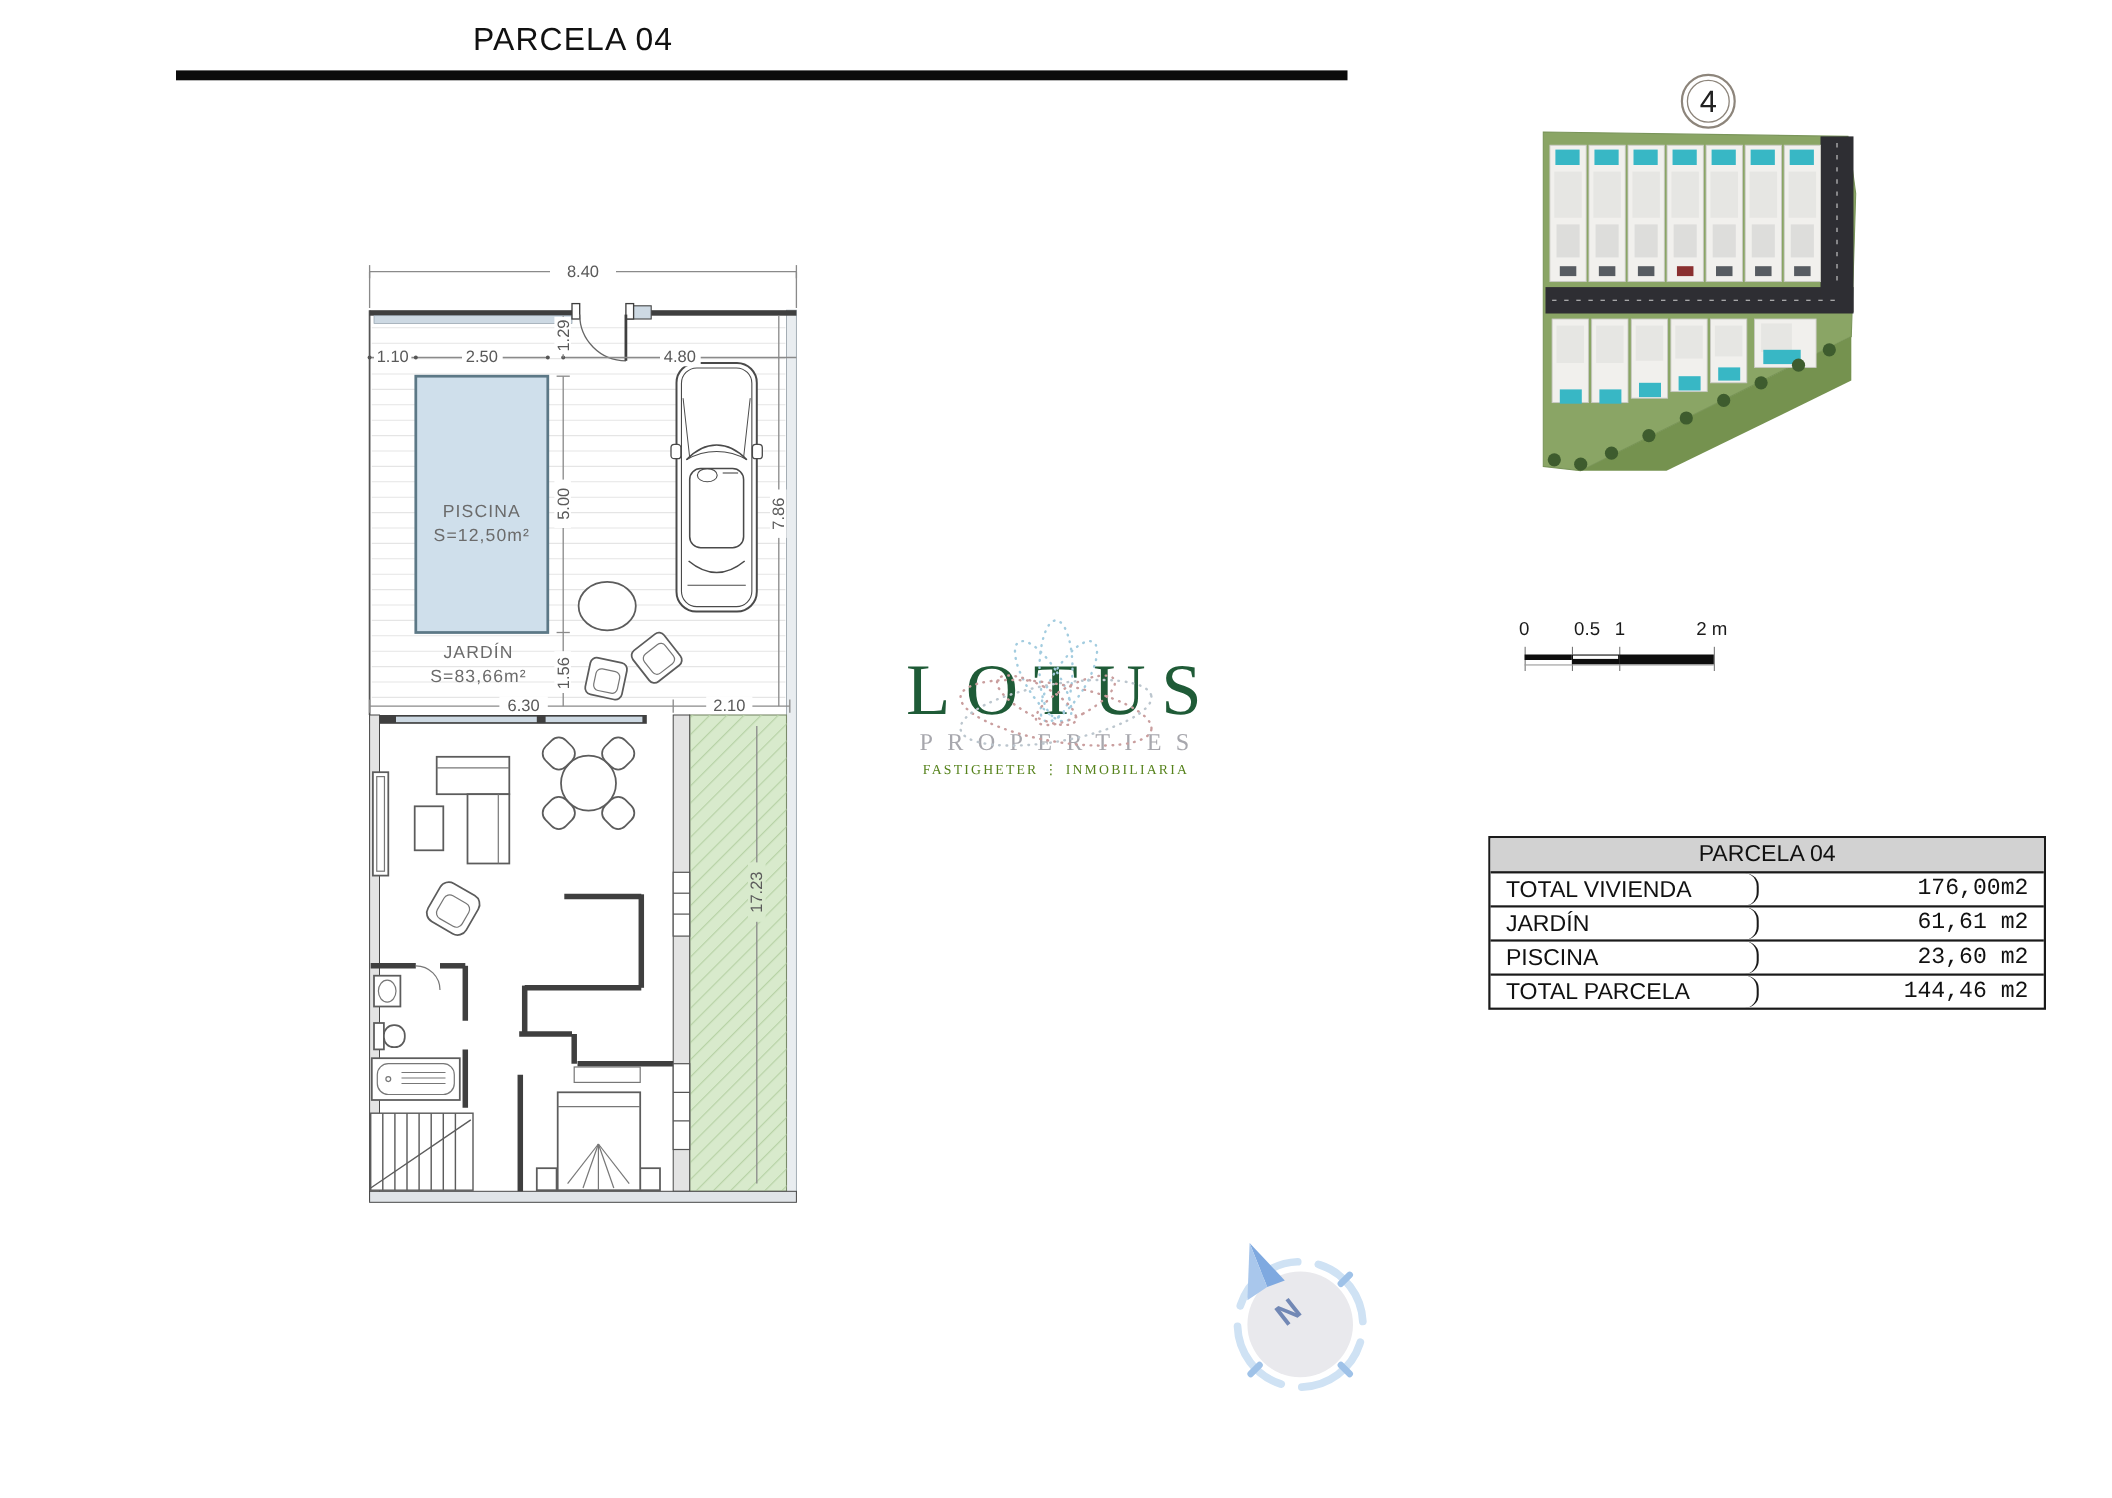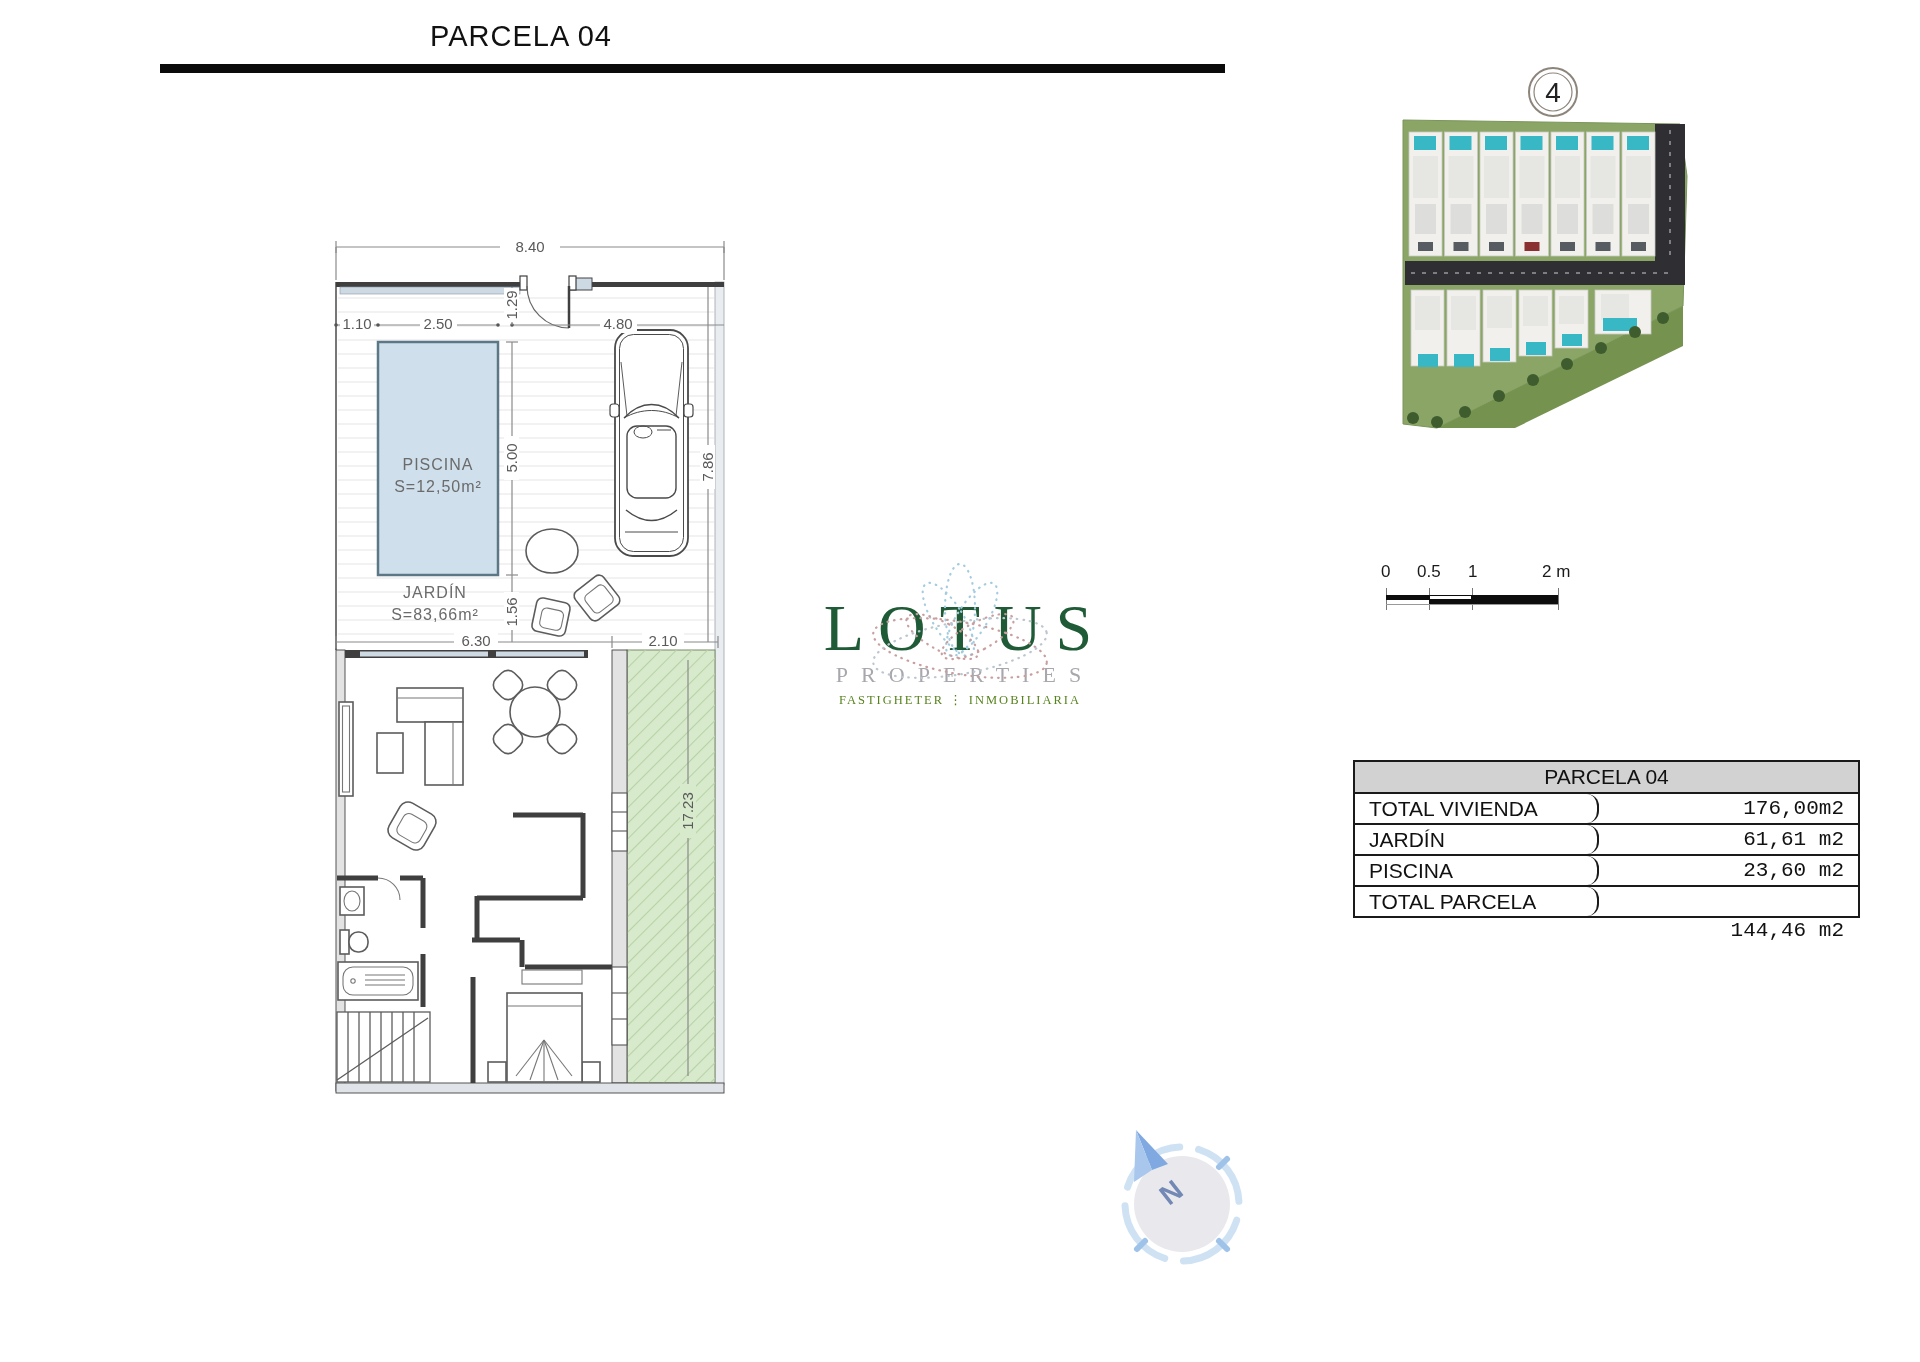--- a/index.html
+++ b/index.html
@@ -10,21 +10,21 @@
   
   #sheet-title{left:430px;top:20px;font-size:29px;color:#111;letter-spacing:1px;}
   #title-rule{left:160px;top:64px;width:1065px;height:9px;background:#0b0b0b;}
 
   
   #summary{left:1353px;top:760px;width:503px;border:2.5px solid #1a1a1a;background:#fff;
            font-size:21px;color:#111;}
   #summary .hdr{height:30px;line-height:30px;text-align:center;background:#d2d2d2;
                 border-bottom:2px solid #1a1a1a;font-size:21px;}
   #summary .row{display:flex;height:29px;line-height:29px;border-bottom:2px solid #1a1a1a;}
-  #summary .row:last-child{border-bottom:none;flex-direction:column;}
+  #summary .row:last-child{border-bottom:none;}
   #summary .lbl{width:244px;padding-left:14px;border-right:2px solid #1a1a1a;box-sizing:border-box;border-radius:12px;}
   #summary .val{flex:1;text-align:right;padding-right:14px;font-family:Liberation Mono, monospace;}
 
   
   #scalebar{left:1372px;top:562px;width:200px;height:60px;font-size:17px;color:#1a1a1a;}
   #scalebar .tick-lbl{position:absolute;top:0;}
   #scalebar .seg{position:absolute;}
 
   
   #watermark{left:780px;top:596px;width:360px;height:180px;text-align:center;opacity:.95;}
@@ -405,21 +405,21 @@
       <circle cx="138" cy="324" r="6"></circle>
         <circle cx="172" cy="308" r="6"></circle>
       <circle cx="206" cy="292" r="6"></circle>
         <circle cx="240" cy="276" r="6"></circle>
       <circle cx="268" cy="262" r="6"></circle>
     </g>
   </svg>
 
   <div class="abs" id="scalebar">
     <span class="tick-lbl" style="left:9px;">0</span>
-    <span class="tick-lbl" style="left:45px;">0.5</span>
+    <span class="tick-lbl" style="left:59px;">0.5</span>
     <span class="tick-lbl" style="left:96px;">1</span>
     <span class="tick-lbl" style="left:170px;">2 m</span>
     <div class="seg" style="left:14px;top:26px;width:1px;height:22px;background:#777;"></div>
     <div class="seg" style="left:57px;top:26px;width:1px;height:22px;background:#777;"></div>
     <div class="seg" style="left:100px;top:26px;width:1px;height:22px;background:#777;"></div>
     <div class="seg" style="left:186px;top:26px;width:1px;height:22px;background:#777;"></div>
     <div class="seg" style="left:14px;top:33px;width:43px;height:5px;background:#0d0d0d;"></div>
     <div class="seg" style="left:57px;top:33px;width:43px;height:5px;background:#fff;border:1px solid #0d0d0d;box-sizing:border-box;"></div>
     <div class="seg" style="left:100px;top:33px;width:86px;height:5px;background:#0d0d0d;"></div>
     <div class="seg" style="left:57px;top:38px;width:43px;height:4px;background:#0d0d0d;"></div>

